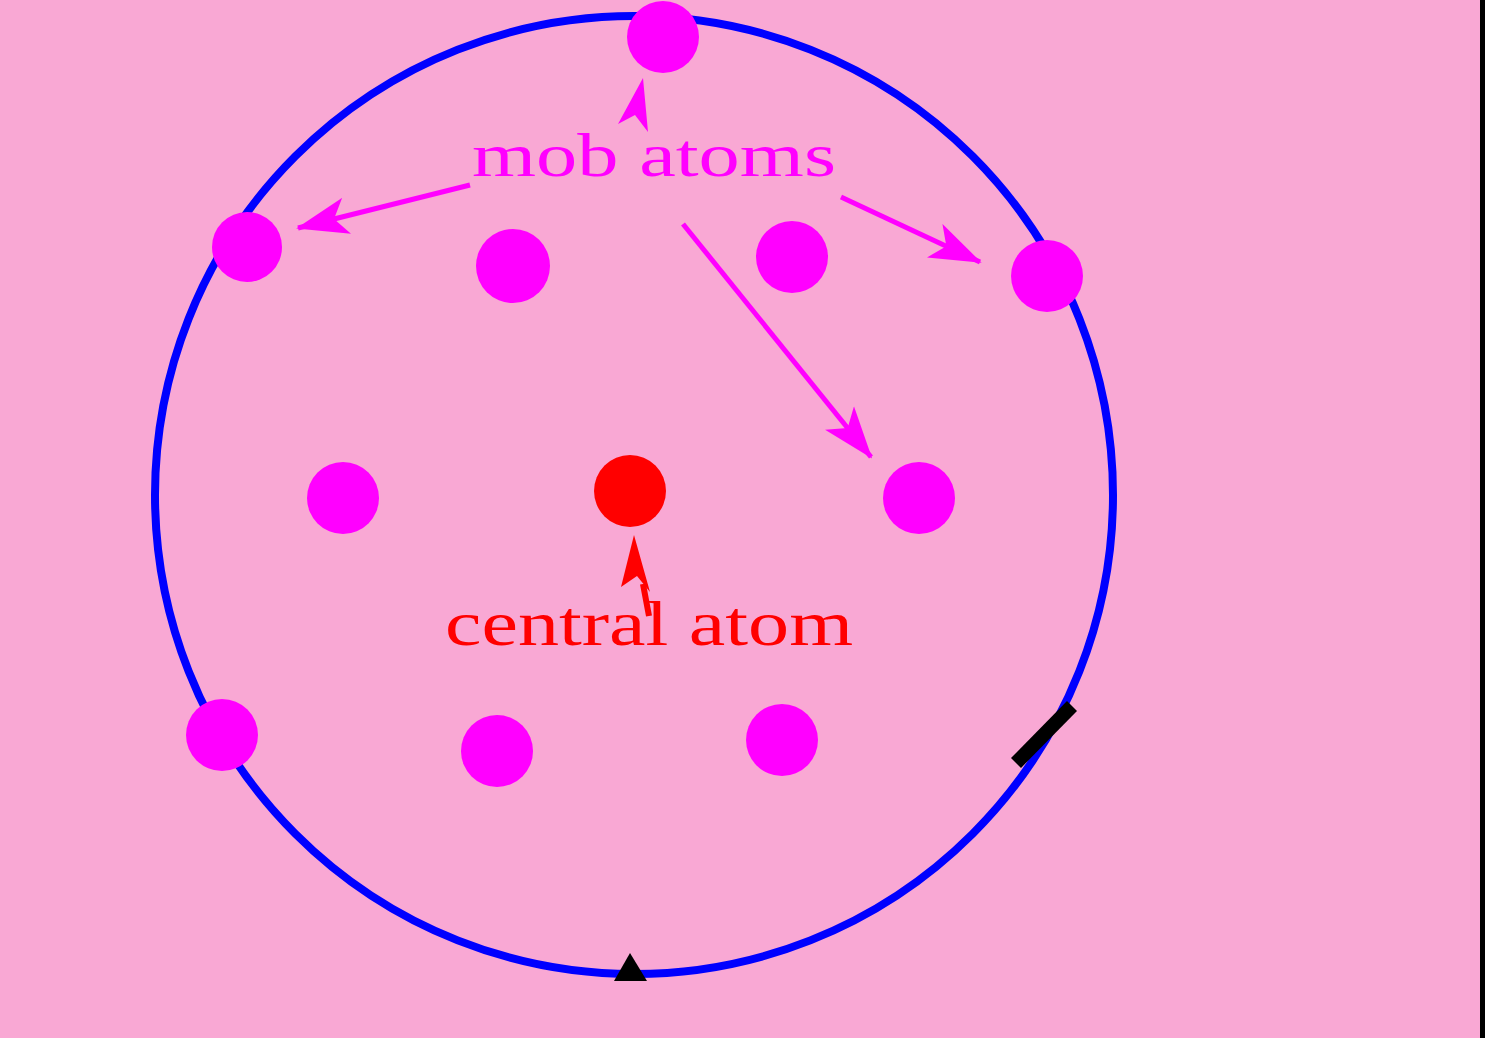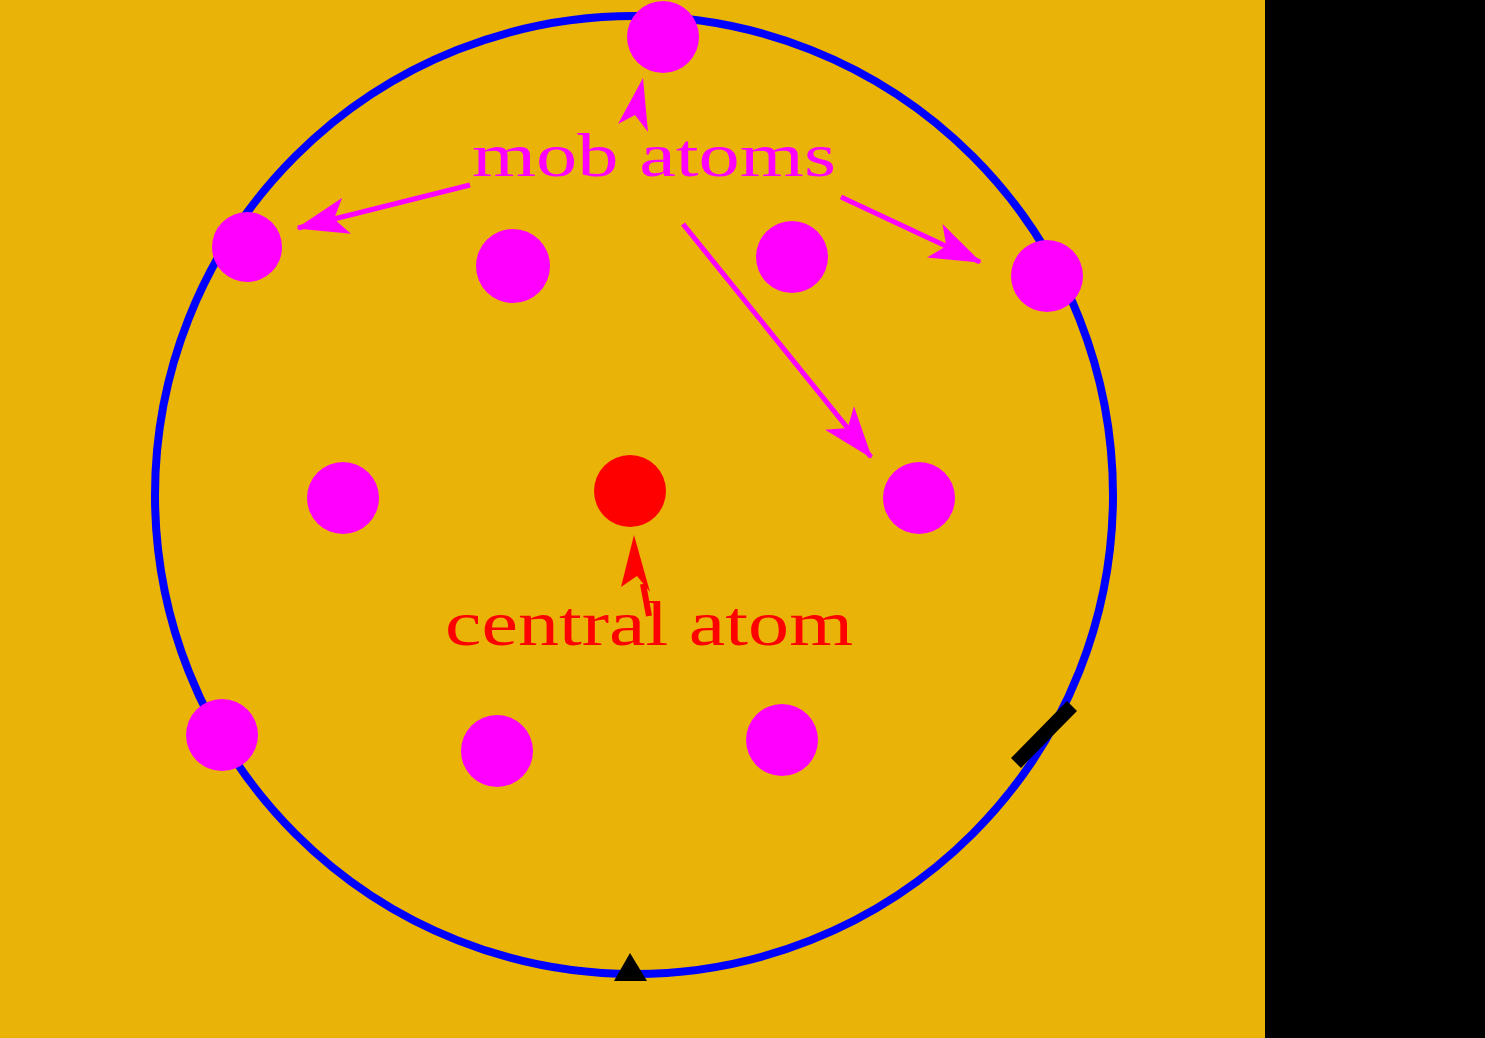--- a/index.html
+++ b/index.html
@@ -6,23 +6,23 @@
     margin: 0;
     padding: 0;
     background: #000000;
     width: 1485px;
     height: 1038px;
     overflow: hidden;
     font-family: "Liberation Serif", "DejaVu Serif", serif;
   }
   #stage {
     position: relative;
-    width: 1265px;
+    width: 1480px;
     height: 1038px;
-    background: #eab308;
+    background: #f9a8d4;
   }
   svg { display: block; }
   text {
     font-family: "Liberation Serif", "DejaVu Serif", serif;
   }
 </style>
 </head>
 <body>
 
 <div id="stage">

